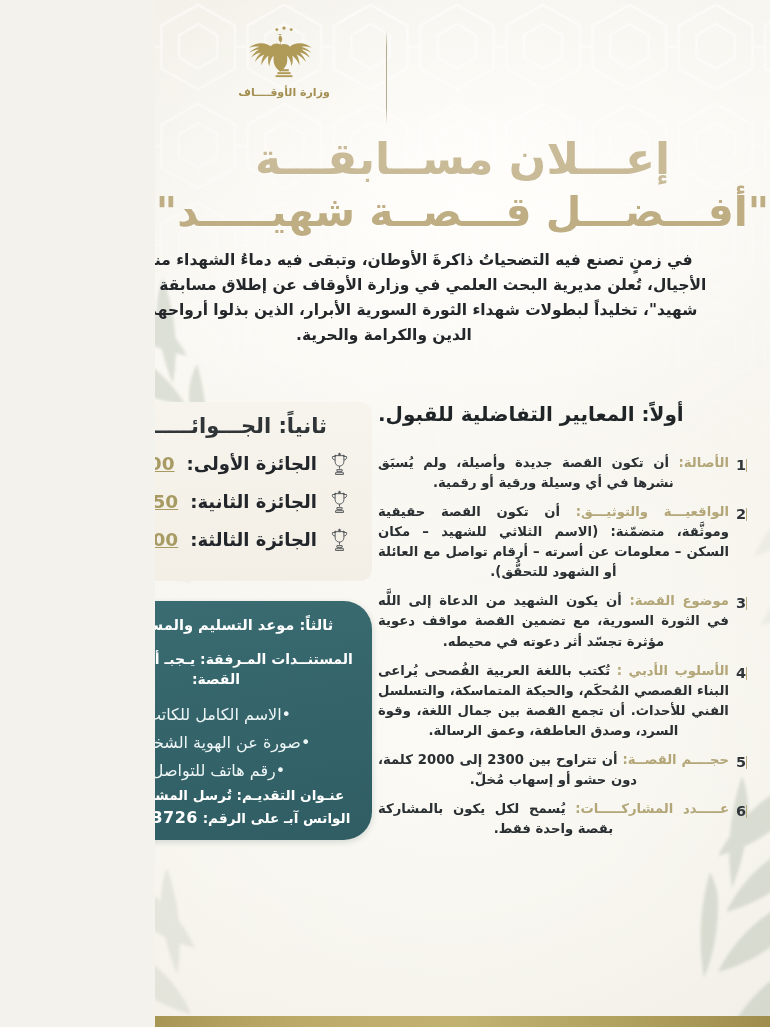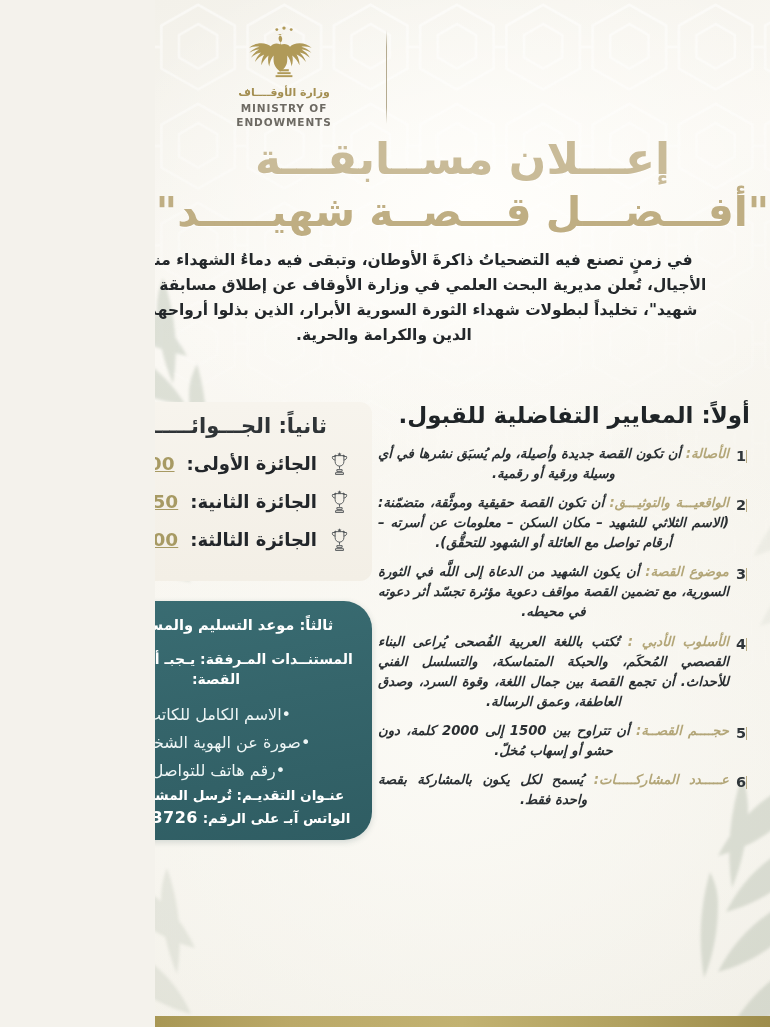--- a/index.html
+++ b/index.html
@@ -235,25 +235,25 @@
   }
 
   
   .col-right {
     position: absolute;
     top: 402px;
     right: 20px;
     width: 372px;
   }
   .crit-title {
-    font-size: 23px;
+    font-size: 20px;
     font-weight: 700;
     color: #1f2427;
-    text-align: right;
-    margin-bottom: 16px;
+    text-align: left;
+    margin-bottom: 27px;
     letter-spacing: .2px;
   }
   .crit-item {
     display: flex;
     align-items: flex-start;
     gap: 7px;
     margin-bottom: 9px;
   }
   .crit-num {
     flex: 0 0 auto;
@@ -273,21 +273,20 @@
     vertical-align: -2px;
   }
   .crit-body {
     flex: 1 1 auto;
     font-size: 13.2px;
     line-height: 1.52;
     color: #2a2f32;
     text-align: justify;
     text-align-last: center;
     font-weight: 600;
-    font-style: italic;
   }
   .crit-label {
     color: #b3a678;
     font-weight: 700;
     letter-spacing: .6px;
   }
 </style>
 </head>
 <body>
 
@@ -359,24 +358,20 @@
         <circle cx="48" cy="6" r="2.4"></circle>
           <circle cx="60" cy="3.5" r="2.8"></circle>
           <circle cx="72" cy="6" r="2.4"></circle>
         <path d="M60 13 c-5 0-9 3.5-9 8 0 3 1.6 5.4 4 6.8 l-2 2.6 c-1.6-.8-3.4-1.2-5.4-1.2 -4 0-7.4 1.8-9.6 4.6 C35 31 29 28.6 22 28.6 c-8 0-14.8 3-20 7.6 6-2 11.6-2.6 17-1.6 -6.6 1.6-12.2 5-16.6 10 5.6-3.4 11-5.2 16.2-5.4 -6 3.4-10.6 8-13.8 13.6 5.4-4.6 11-7.6 16.8-8.8 -5 4.6-8.4 10-10.2 16 4.8-6 10-10.2 15.6-12.4 -3.4 5.6-5 11.6-4.8 17.8 3-7 7-12.4 12-16.2 -1.4 6.4-1 12.6 1.2 18.4 1-7.6 3.4-13.8 7.2-18.4 l0 7 c0 8.6 4.4 15.4 11.4 19.6 7-4.2 11.4-11 11.4-19.6 l0-7 c3.8 4.6 6.2 10.8 7.2 18.4 2.2-5.8 2.6-12 1.2-18.4 5 3.8 9 9.2 12 16.2 .2-6.2-1.4-12.2-4.8-17.8 5.6 2.2 10.8 6.4 15.6 12.4 -1.8-6-5.2-11.4-10.2-16 5.8 1.2 11.4 4.2 16.8 8.8 -3.2-5.6-7.8-10.2-13.8-13.6 5.2 .2 10.6 2 16.2 5.4 -4.4-5-10-8.4-16.6-10 5.4-1 11-.4 17 1.6 -5.2-4.6-12-7.6-20-7.6 -7 0-13 2.4-16 5.8 -2.2-2.8-5.6-4.6-9.6-4.6 -2 0-3.8 .4-5.4 1.2 l-2-2.6 c2.4-1.4 4-3.8 4-6.8 0-4.5-4-8-9-8Z"></path>
         <path d="M52 72 h16 v3.5 h-16Z"></path>
         <path d="M49 77 h22 v3.2 h-22Z"></path>
         <path d="M46 82 h28 v3.2 h-28Z"></path>
       </g>
     </svg>
     <div class="logo-ar">وزارة الأوقــــاف</div>
-    <div class="logo-en">
-      <div>MINISTRY OF</div>
-      <div>ENDOWMENTS</div>
-    </div>
   </div>
   <div class="logo-rule"></div>
 
   <div class="headline-wrap">
     <div class="headline-1">إعـــلان مســابقـــة</div>
     <div class="headline-2">"أفـــضـــل قـــصــة شهيـــــد"</div>
   </div>
 
   <div class="intro">في زمنٍ تصنع فيه التضحياتُ ذاكرةَ الأوطان، وتبقى فيه دماءُ الشهداء مناراتٍ تهدي الأجيال، تُعلن مديرية البحث العلمي في وزارة الأوقاف عن إطلاق مسابقة "أفضل قصة شهيد"، تخليداً لبطولات شهداء الثورة السورية الأبرار، الذين بذلوا أرواحهم دفاعاً عن الدين والكرامة والحرية.</div>
 
@@ -489,21 +484,21 @@
     <div class="crit-item">
       <span class="crit-num">4</span>
       <div class="crit-body">
         <span class="crit-label">الأسلوب الأدبي :</span><span> تُكتب باللغة العربية الفُصحى يُراعى البناء القصصي المُحكَم، والحبكة المتماسكة، والتسلسل الفني للأحداث. أن تجمع القصة بين جمال اللغة، وقوة السرد، وصدق العاطفة، وعمق الرسالة.</span>
       </div>
     </div>
 
     <div class="crit-item">
       <span class="crit-num">5</span>
       <div class="crit-body">
-        <span class="crit-label">حجــــم القصــة:</span><span> أن تتراوح بين 1500 إلى 2000 كلمة، دون حشو أو إسهاب مُخلّ.</span>
+        <span class="crit-label">حجــــم القصــة:</span><span> أن تتراوح بين 2300 إلى 2000 كلمة، دون حشو أو إسهاب مُخلّ.</span>
       </div>
     </div>
 
     <div class="crit-item">
       <span class="crit-num">6</span>
       <div class="crit-body">
         <span class="crit-label">عـــــدد المشاركـــــات:</span><span> يُسمح لكل يكون بالمشاركة بقصة واحدة فقط.</span>
       </div>
     </div>
   </div>

